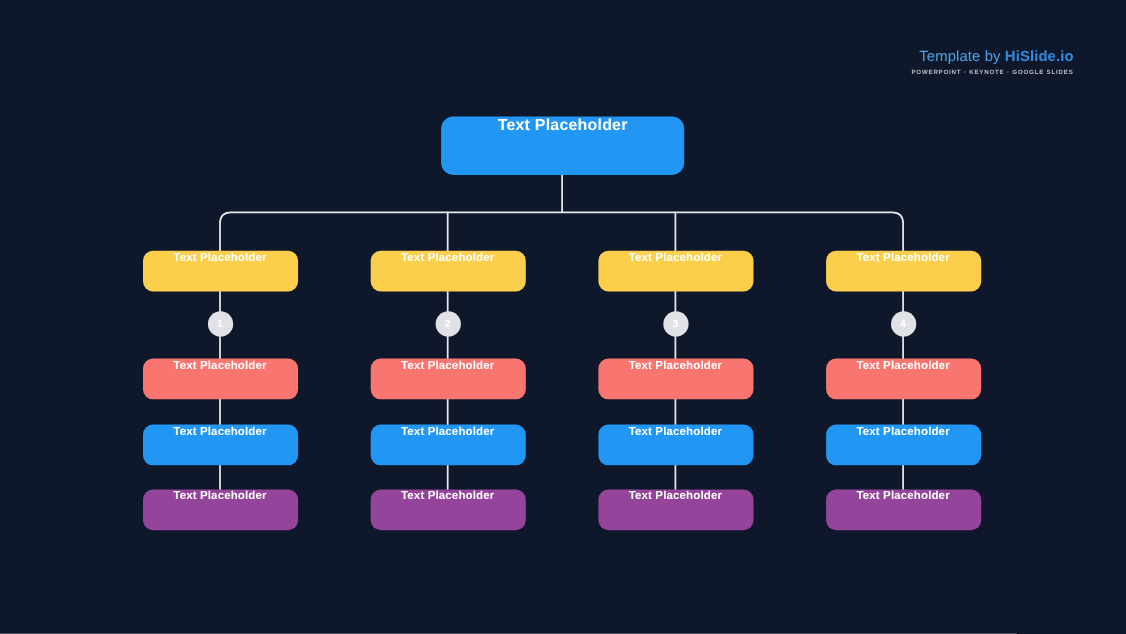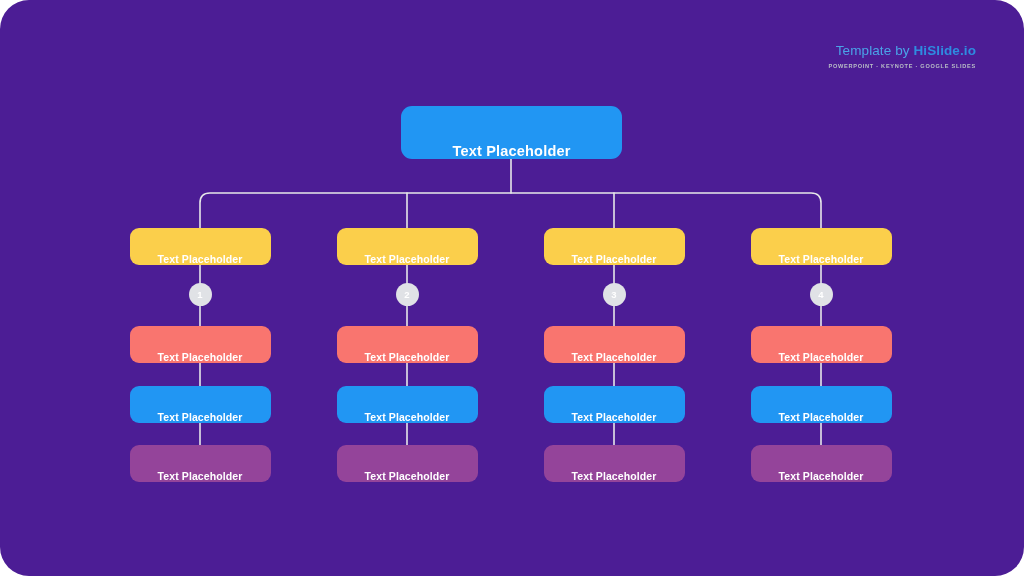--- a/index.html
+++ b/index.html
@@ -12,22 +12,21 @@
     height: 576px;
     background: #ffffff;
     font-family: "Liberation Sans", sans-serif;
     overflow: hidden;
   }
 
   #slide {
     position: relative;
     width: 1024px;
     height: 576px;
-    background: #4c1d95;
-    border-radius: 29px;
+    background: #0f172a;
   }
 
   
   .brand {
     position: absolute;
     top: 44px;
     right: 48px;
     text-align: right;
     line-height: 1;
   }
@@ -59,21 +58,21 @@
     width: 1024px;
     height: 576px;
     pointer-events: none;
   }
 
   
   .node {
     position: absolute;
     box-sizing: border-box;
     display: flex;
-    align-items: flex-end;
+    align-items: flex-start;
     justify-content: center;
     border-radius: 9px;
     color: #ffffff;
     text-align: center;
     z-index: 3;
   }
 
   .node-root {
     width: 221px;
     height: 53px;

